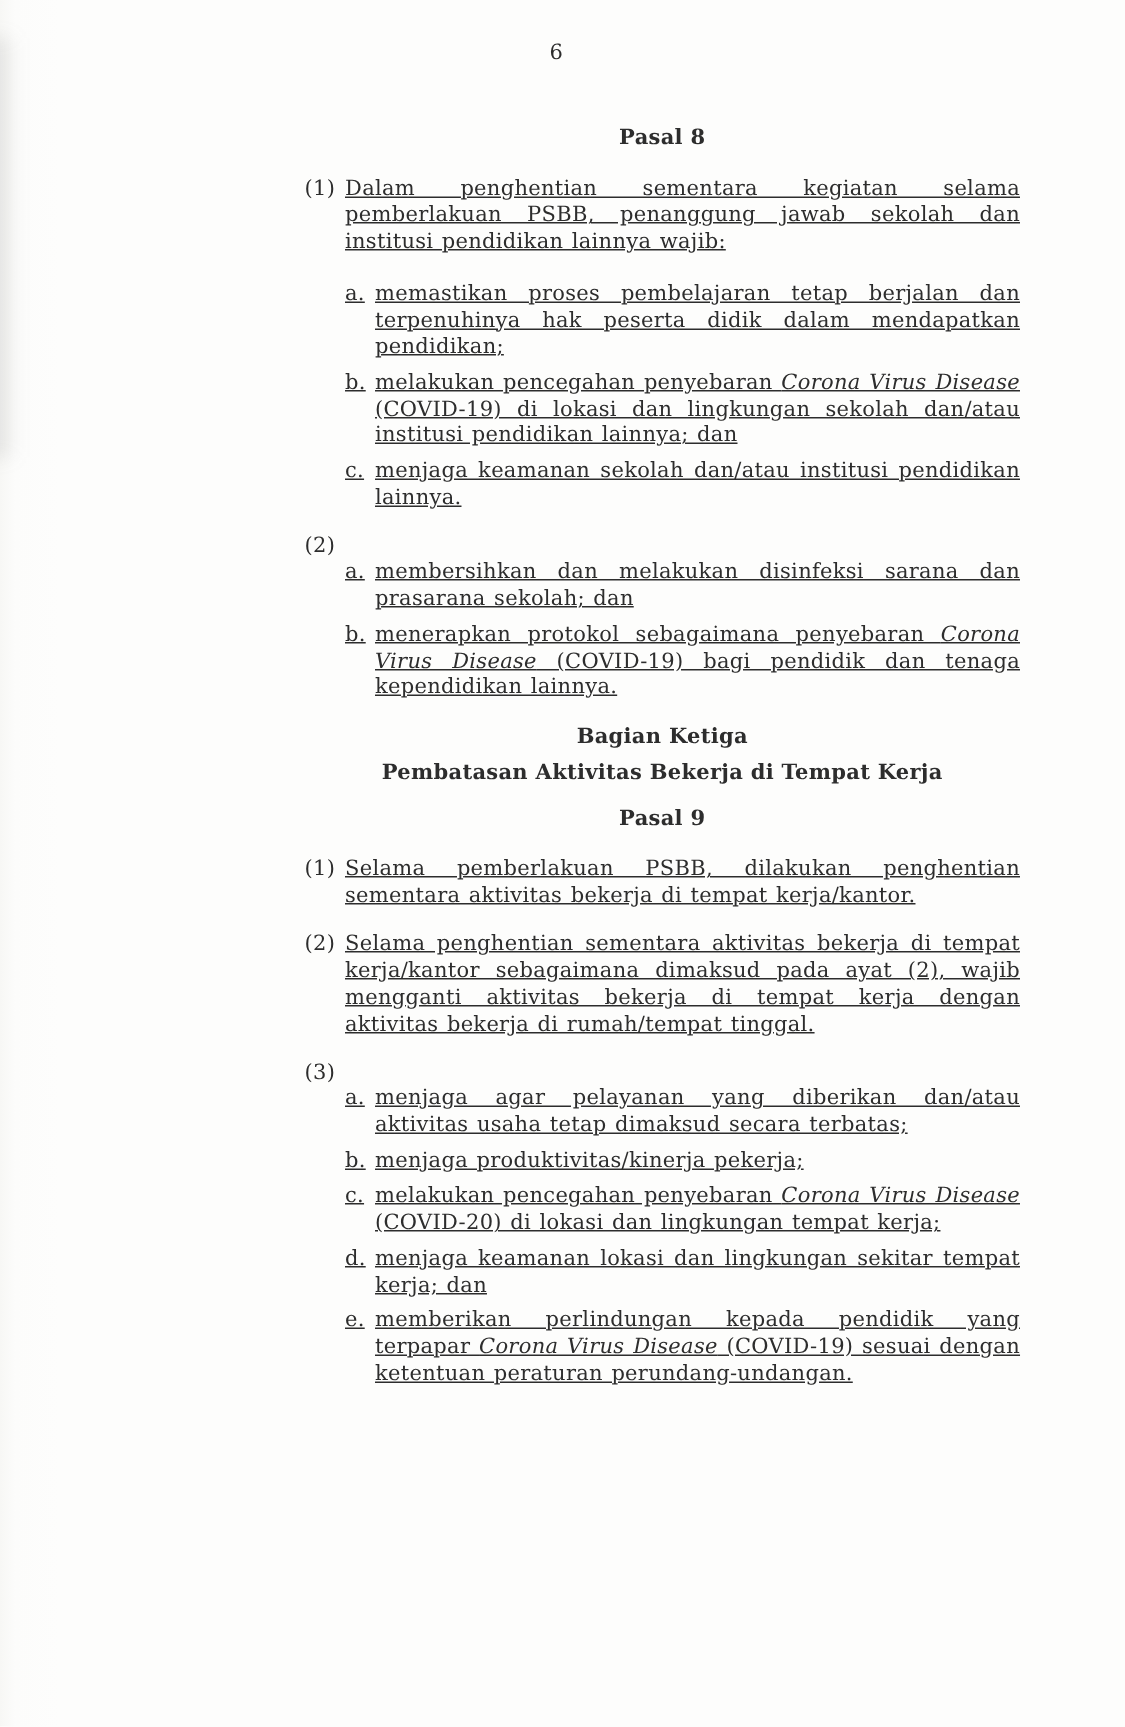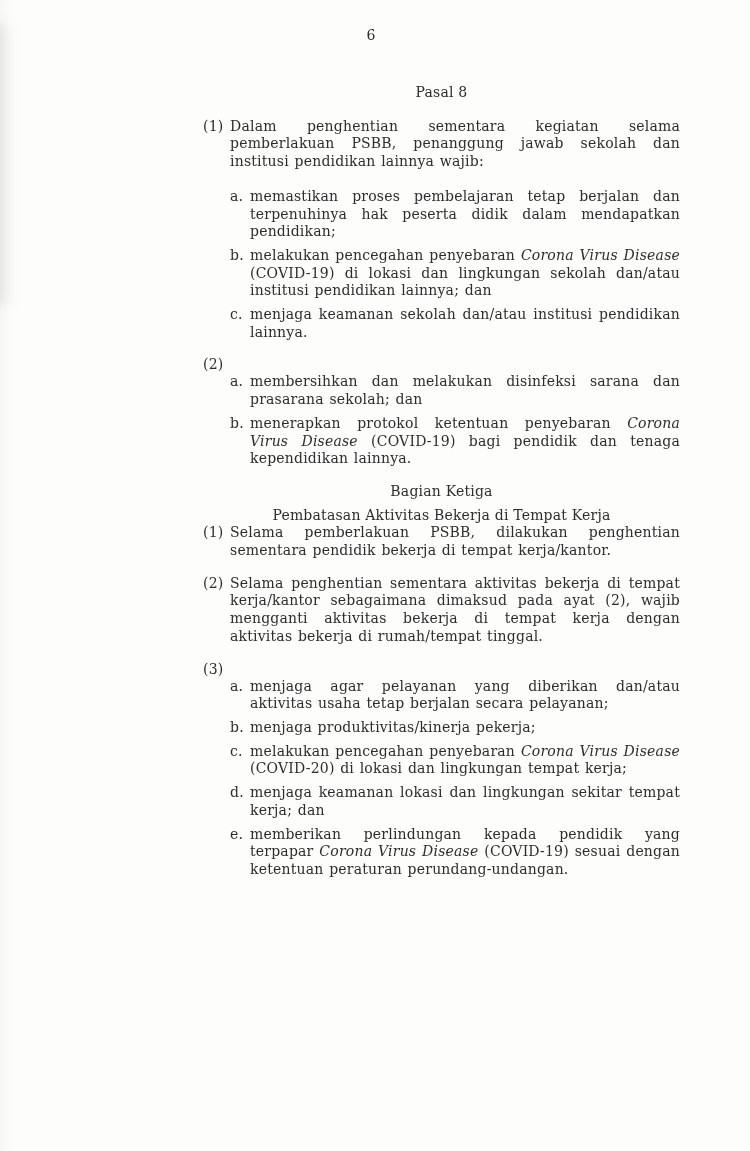--- a/index.html
+++ b/index.html
@@ -34,27 +34,28 @@
     position:absolute; left:203px; top:0;
     width:477px;
     padding-top:84px;
     font-size:14px; line-height:17.7px;
     letter-spacing:0.2px;
   }
   .heading {
     text-align:center;
     margin-bottom:16px;
     white-space:nowrap;
+    font-weight:bold;
   }
   .heading.section-heading   { margin-bottom:6px;text-align:center; }
-  .heading.section-subheading{ margin-bottom:0; }
+  .heading.section-subheading{ margin-bottom:14px; }
   .heading.pasal-heading     { margin-bottom:15px; }
   .clause { display:flex; margin-bottom:15px; }
   .clause-label { flex:none; width:27px; }
-  .clause-body  { flex:1; min-width:0; }
+  .clause-body  { flex:1; min-width:0;text-decoration:underline; }
   .jtext {
     text-align:justify;
     text-align-last:left;
     word-spacing:1px;
   }
   .subitems { margin-top:17px; }
   .subitem  { display:flex; margin-bottom:6px; }
   .subitem:last-child { margin-bottom:0; }
   .subitem-label { flex:none; width:20px; }
   .subitem-text  { flex:1; min-width:0; }
@@ -96,50 +97,51 @@
     <div class="clause">
       <div class="clause-label">(2)</div>
       <div class="clause-body">
         <div class="subitems">
           <div class="subitem">
             <div class="subitem-label">a.</div>
             <div class="jtext subitem-text"><span>membersihkan dan melakukan disinfeksi sarana dan prasarana sekolah; dan</span></div>
           </div>
           <div class="subitem">
             <div class="subitem-label">b.</div>
-            <div class="jtext subitem-text"><span>menerapkan protokol ketentuan penyebaran </span><i>Corona Virus Disease</i><span> (COVID-19) bagi pendidik dan tenaga kependidikan lainnya.</span></div>
+            <div class="jtext subitem-text"><span>menerapkan protokol sebagaimana penyebaran </span><i>Corona Virus Disease</i><span> (COVID-19) bagi pendidik dan tenaga kependidikan lainnya.</span></div>
           </div>
         </div>
       </div>
     </div>
 
     <div class="heading section-heading">Bagian Ketiga</div>
     <div class="heading section-subheading">Pembatasan Aktivitas Bekerja di Tempat Kerja</div>
+    <div class="heading pasal-heading">Pasal 9</div>
 
     <div class="clause">
       <div class="clause-label">(1)</div>
       <div class="clause-body">
-        <div class="jtext"><span>Selama pemberlakuan PSBB, dilakukan penghentian sementara pendidik bekerja di tempat kerja/kantor.</span></div>
+        <div class="jtext"><span>Selama pemberlakuan PSBB, dilakukan penghentian sementara aktivitas bekerja di tempat kerja/kantor.</span></div>
       </div>
     </div>
 
     <div class="clause">
       <div class="clause-label">(2)</div>
       <div class="clause-body">
         <div class="jtext"><span>Selama penghentian sementara aktivitas bekerja di tempat kerja/kantor sebagaimana dimaksud pada ayat (2), wajib mengganti aktivitas bekerja di tempat kerja dengan aktivitas bekerja di rumah/tempat tinggal.</span></div>
       </div>
     </div>
 
     <div class="clause">
       <div class="clause-label">(3)</div>
       <div class="clause-body">
         <div class="subitems">
           <div class="subitem">
             <div class="subitem-label">a.</div>
-            <div class="jtext subitem-text"><span>menjaga agar pelayanan yang diberikan dan/atau aktivitas usaha tetap berjalan secara pelayanan;</span></div>
+            <div class="jtext subitem-text"><span>menjaga agar pelayanan yang diberikan dan/atau aktivitas usaha tetap dimaksud secara terbatas;</span></div>
           </div>
           <div class="subitem">
             <div class="subitem-label">b.</div>
             <div class="jtext subitem-text"><span>menjaga produktivitas/kinerja pekerja;</span></div>
           </div>
           <div class="subitem">
             <div class="subitem-label">c.</div>
             <div class="jtext subitem-text"><span>melakukan pencegahan penyebaran </span><i>Corona Virus Disease</i><span> (COVID-20) di lokasi dan lingkungan tempat kerja;</span></div>
           </div>
           <div class="subitem">

